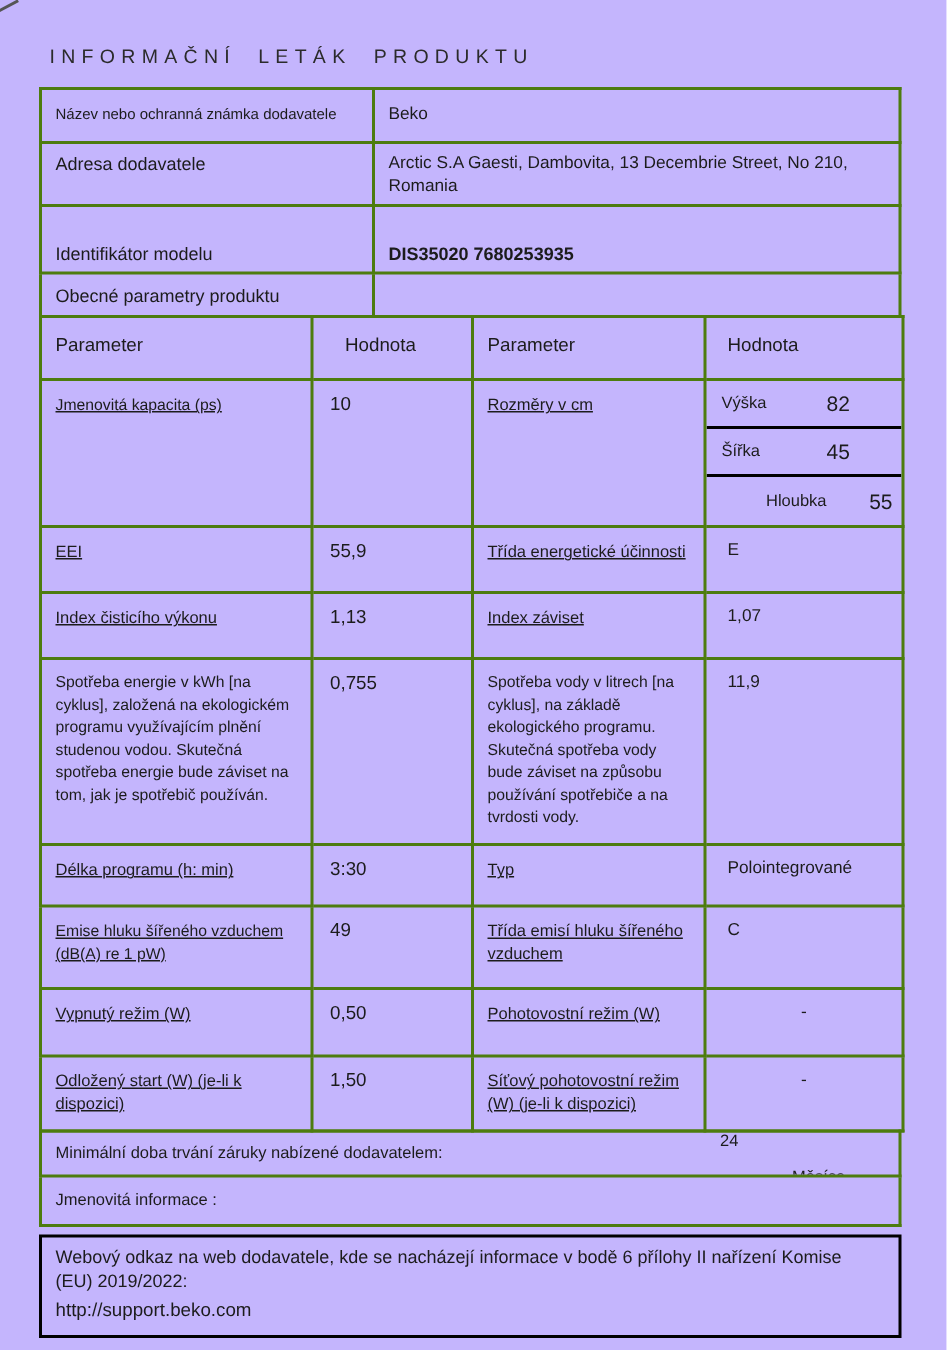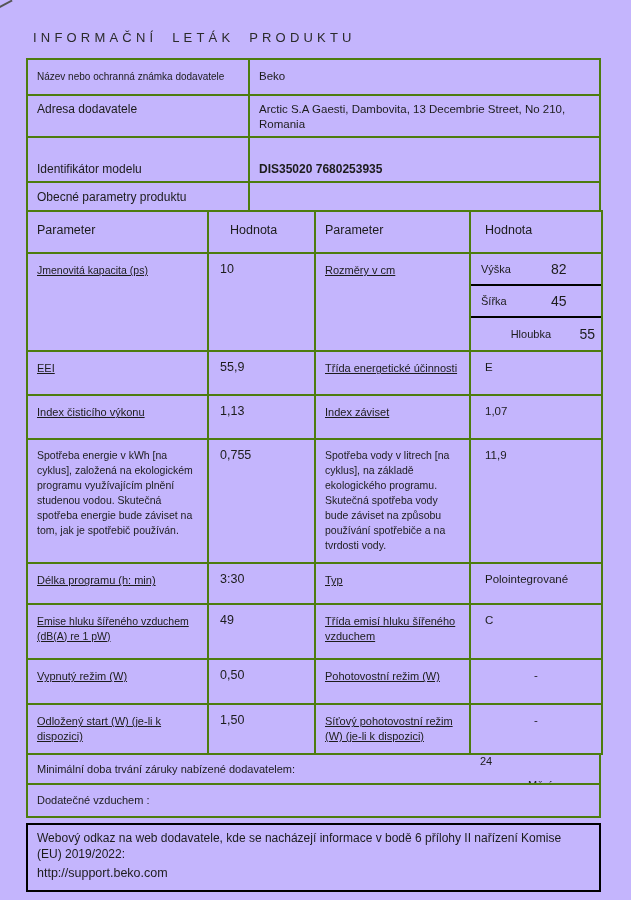--- a/index.html
+++ b/index.html
@@ -217,21 +217,21 @@
     <table class="t t3">
       <tbody>
           <tr>
         <td class="guarantee-cell">
           <span>Minimální doba trvání záruky nabízené dodavatelem:</span>
           <span class="g-val">24</span>
           <span class="g-unit">Měsíce</span>
         </td>
       </tr>
       <tr>
-        <td class="addinfo-cell">Dodatečné vzduchem :</td>
+        <td class="addinfo-cell">Jmenovitá informace :</td>
       </tr>
     </tbody>
       </table>
 
     <div class="webbox">
       <div>Webový odkaz na web dodavatele, kde se nacházejí informace v bodě 6 přílohy II nařízení Komise (EU) 2019/2022:</div>
       <a href="#" class="weblink-url">http://support.beko.com</a>
     </div>
 
   </div>

